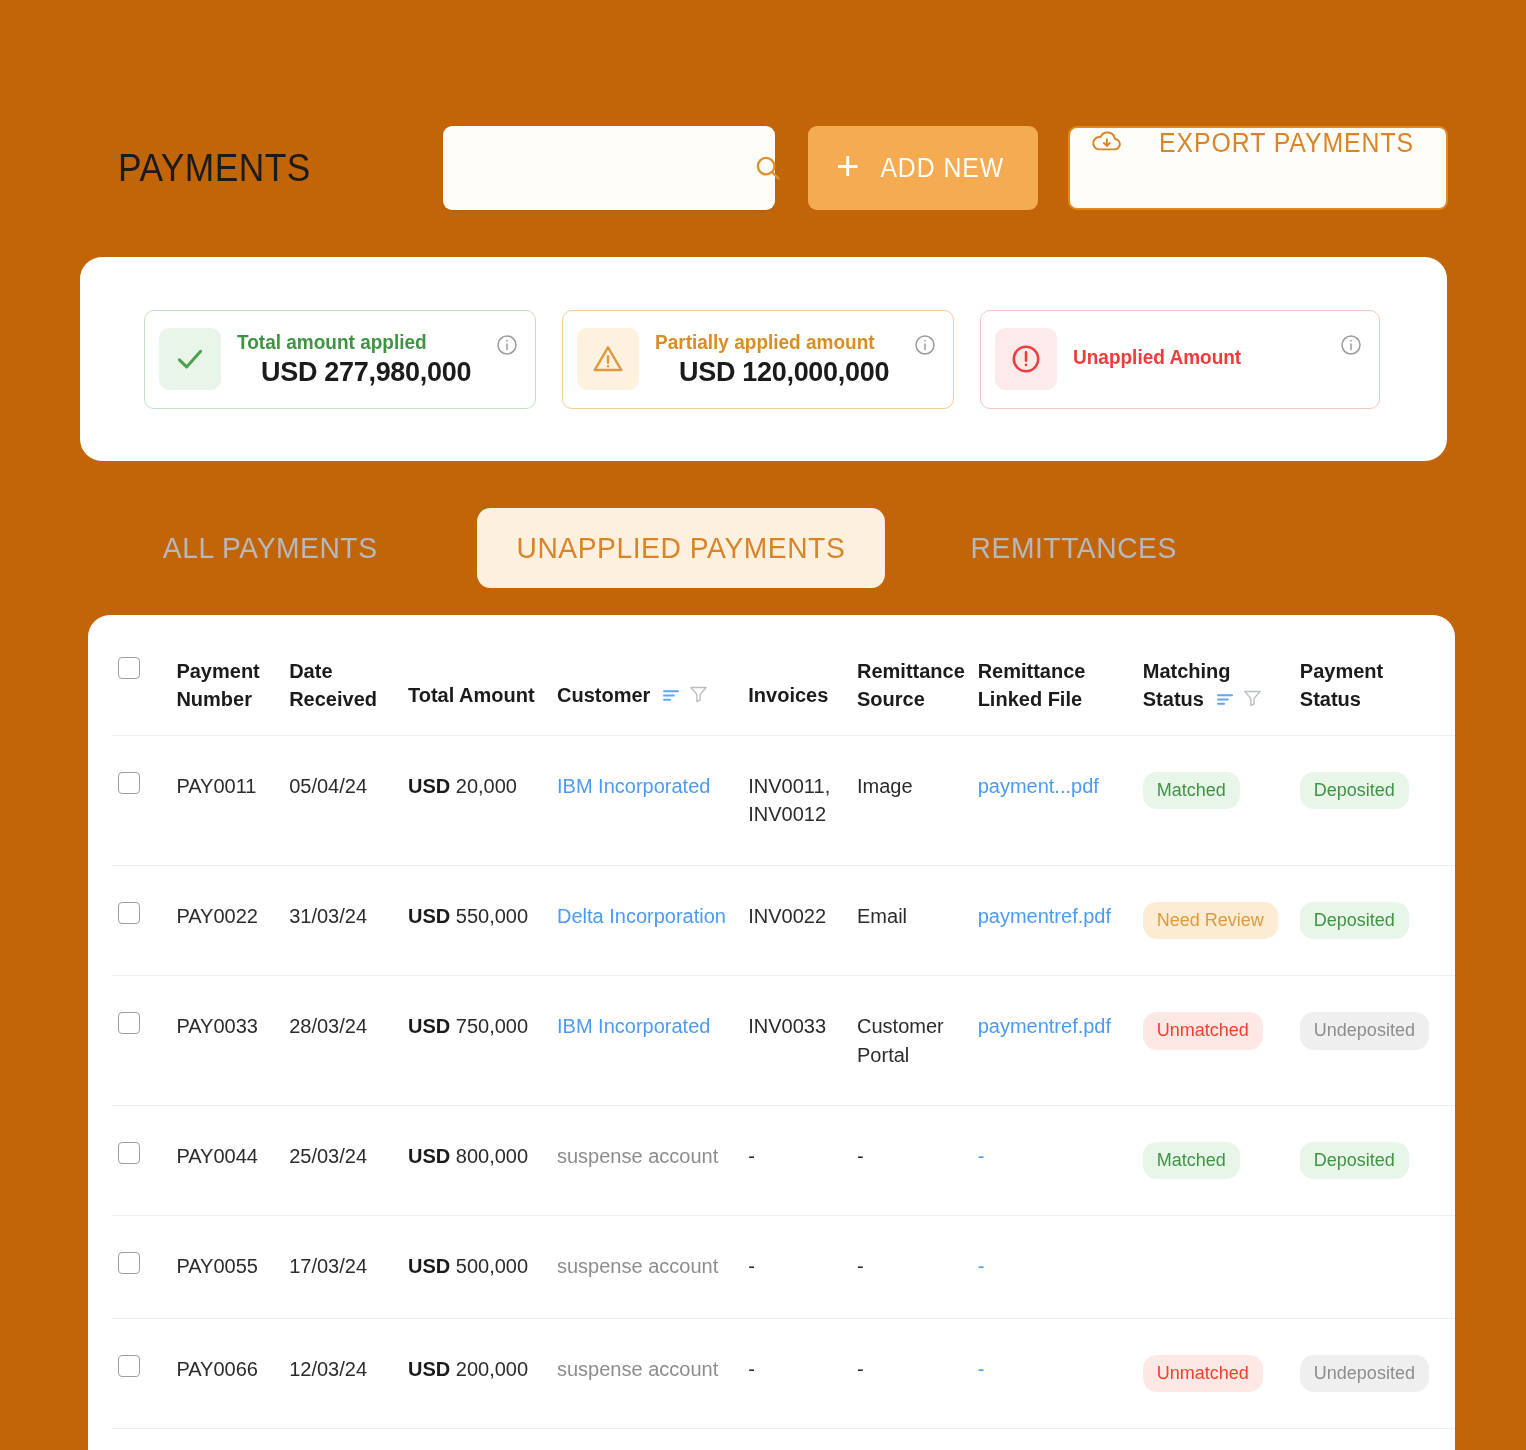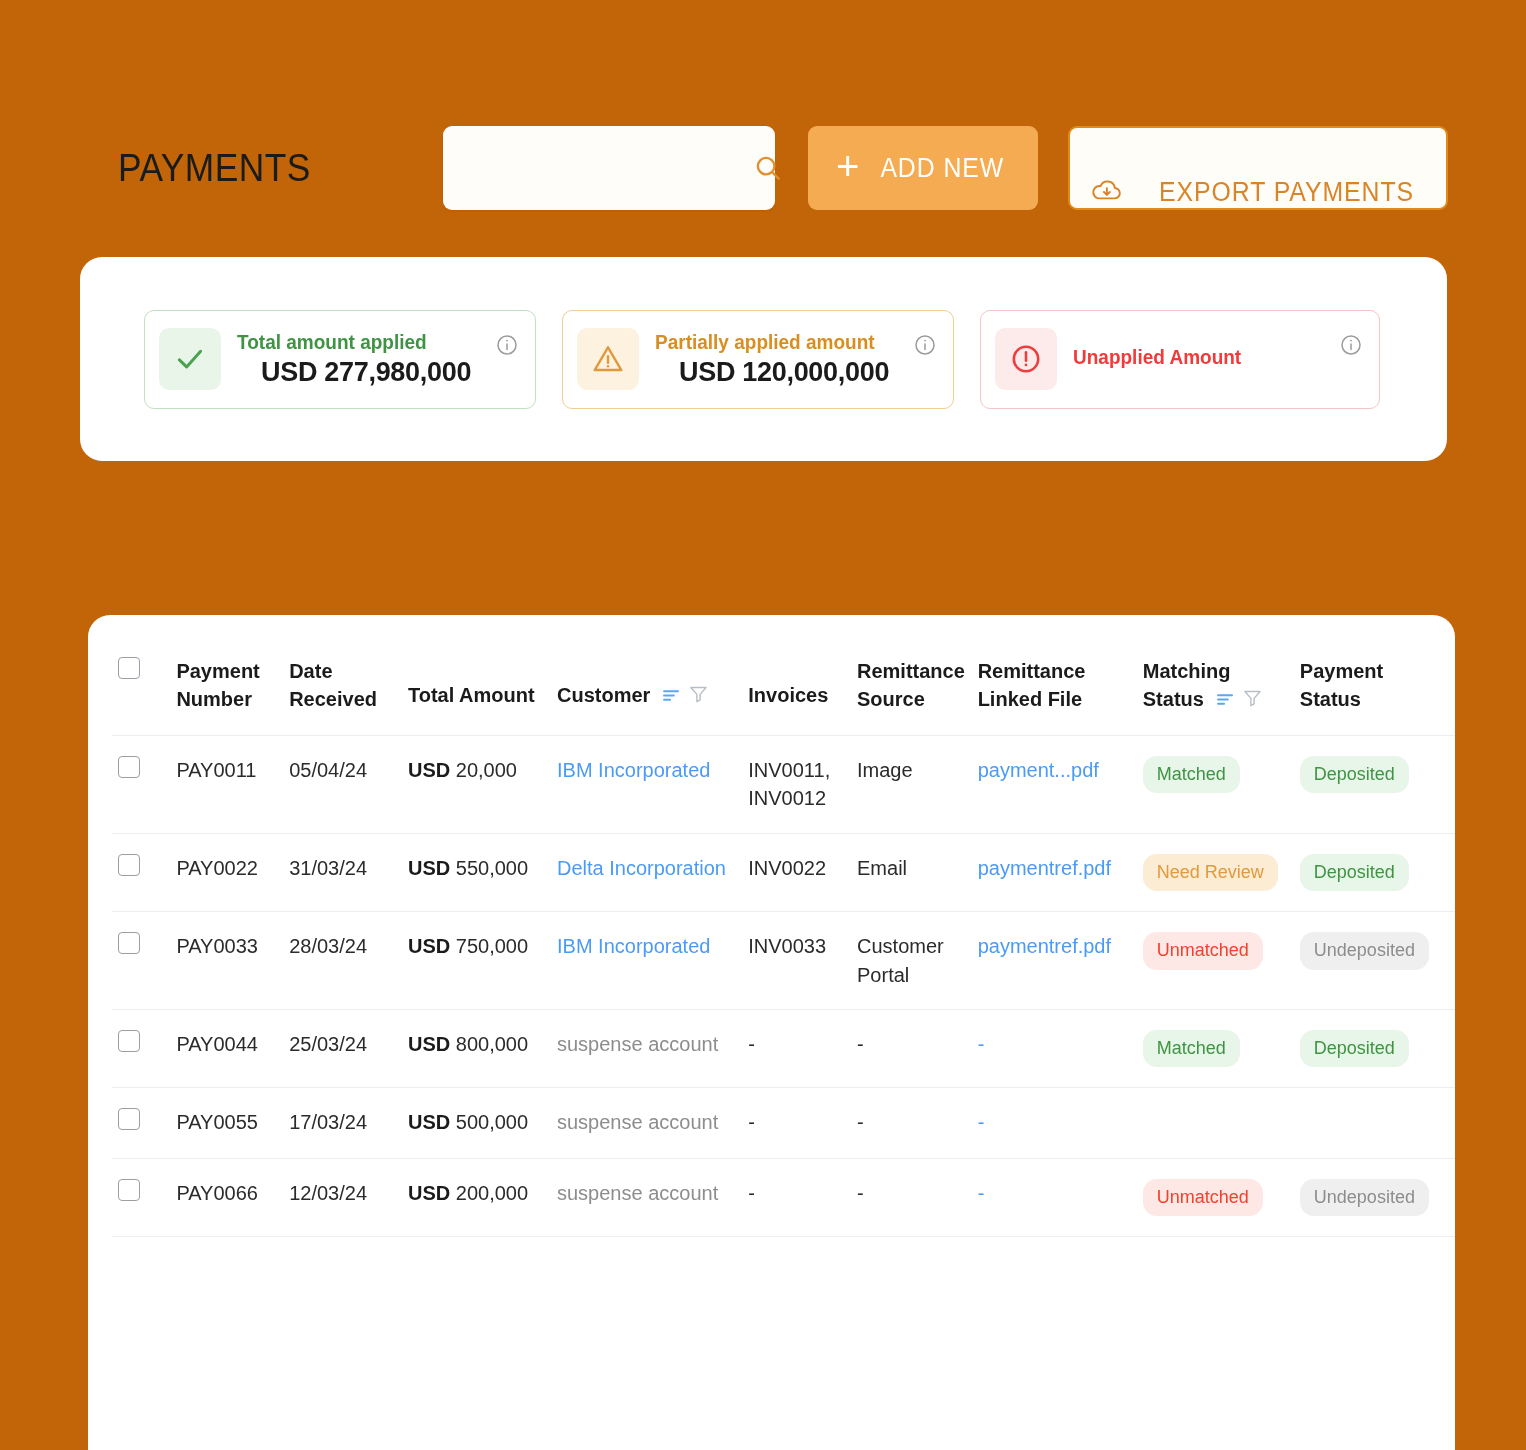--- a/index.html
+++ b/index.html
@@ -71,21 +71,21 @@
     transform: scaleX(0.92);
   }
 
   .btn-export {
     position: absolute;
     left: 950px; top: 4px;
     width: 380px; height: 84px;
     background: #fffdf8;
     border: 2px solid #e08a1e;
     border-radius: 9px;
-    display: flex; align-items: flex-end; justify-content: center;
+    display: flex; align-items: flex-start; justify-content: center;
     gap: 24px;
     cursor: pointer;
   }
   .btn-export .lbl {
     font-size: 27px; color: #d98428; letter-spacing: 1px;
     transform: scaleX(0.92);
   }
 
   
   .summary-panel {
@@ -177,21 +177,21 @@
     font-weight: bold;
     color: #1b1b1b;
     padding: 14px 6px 20px 6px;
     vertical-align: top;
     line-height: 1.42;
     border-bottom: 1px solid #eeeeee;
   }
   table.pay-table td {
     font-size: 20px;
     color: #2b2b2b;
-    padding: 20px 6px;
+    padding: 36px 6px;
     vertical-align: top;
     border-bottom: 1px solid #eeeeee;
     line-height: 1.42;
   }
   table.pay-table tr:last-child td { border-bottom: 1px solid #eeeeee; }
 
   .c-check  { width: 58px; }
   .c-paynum { width: 112px; }
   .c-date   { width: 118px; }
   .c-amount { width: 148px; }
@@ -321,20 +321,27 @@
       <span class="sum-info">
         <svg width="24" height="24" viewBox="0 0 24 24" fill="none" stroke="#9b9b9b" stroke-width="1.5">
           <circle cx="12" cy="12" r="9"></circle>
             <line x1="12" y1="11" x2="12" y2="16.5" stroke-linecap="round"></line>
           <circle cx="12" cy="7.6" r="0.9" fill="#9b9b9b" stroke="none"></circle>
         </svg>
       </span>
     </div>
   </div>
 
+  <div class="tabs">
+    <div class="tab inactive">ALL PAYMENTS</div>
+    <div class="tab-sp1"></div>
+    <div class="tab active">UNAPPLIED PAYMENTS</div>
+    <div class="tab-sp2"></div>
+    <div class="tab inactive">REMITTANCES</div>
+  </div>
 
   <div class="table-panel">
     <table class="pay-table">
       <thead>
         <tr>
           <th class="c-check">
             <span class="chk"></span>
           </th>
           <th class="c-paynum">
             <div>Payment</div>

